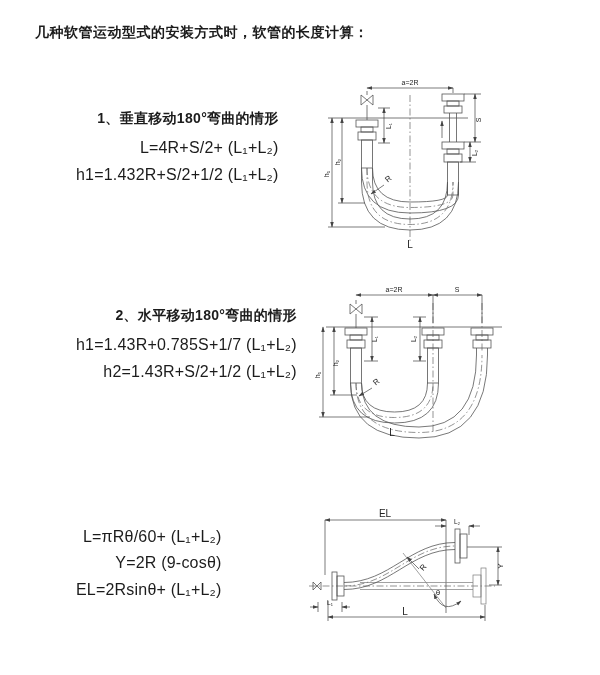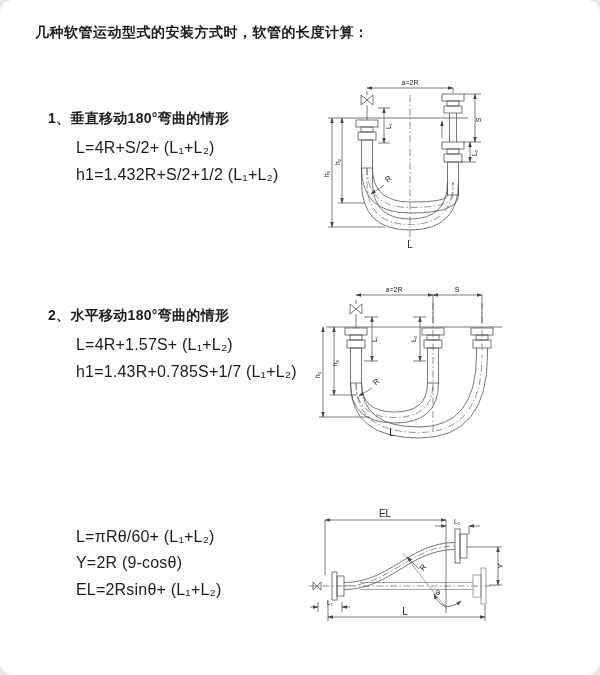--- a/index.html
+++ b/index.html
@@ -1,19 +1,19 @@
 <!DOCTYPE html>
 <html><head>
 <meta charset="utf-8">
 <style>
   html,body{margin:0;padding:0;background:#e8e8e8;}
   .page{position:relative;width:600px;height:675px;background:#ffffff;overflow:hidden;
-        font-family:"Liberation Sans","DejaVu Sans",sans-serif;color:#1c1c1c;border-radius:13px;}
+        font-family:"Liberation Sans","DejaVu Sans",sans-serif;color:#1c1c1c;}
   .title{position:absolute;left:35px;top:24px;font-size:14px;font-weight:600;letter-spacing:.5px;}
-  .sec{position:absolute;left:48px;}
+  .sec{position:absolute;left:48px;text-align:right;}
   .sec-h{font-size:14px;font-weight:600;line-height:19px;margin-bottom:10px;letter-spacing:.3px;}
   .sec-f{margin:7.5px 0 0 28px;font-size:16px;line-height:19px;letter-spacing:.2px;}
   .diag{position:absolute;}
   svg{display:block;}
   svg text{font-family:"Liberation Sans","DejaVu Sans",sans-serif;fill:#222;}
   .ln{stroke:#555;stroke-width:.8;fill:none;}
   .thin{stroke:#7a7a7a;stroke-width:.7;fill:none;}
   .cl{stroke:#666;stroke-width:.7;fill:none;stroke-dasharray:7 2.5 1.5 2.5;}
   .dim{stroke:#444;stroke-width:.7;fill:none;}
 </style>
@@ -25,22 +25,22 @@
   <div class="title">几种软管运动型式的安装方式时，软管的长度计算：</div>
 
   <div class="sec" style="top:109px">
     <div class="sec-h">1、垂直移动180°弯曲的情形</div>
     <div class="sec-f">L=4R+S/2+ (L₁+L₂)</div>
     <div class="sec-f">h1=1.432R+S/2+1/2 (L₁+L₂)</div>
   </div>
 
   <div class="sec" style="top:306px">
     <div class="sec-h">2、水平移动180°弯曲的情形</div>
-    <div class="sec-f">L=4R+1.57S+ (L₁+L₂)</div>
     <div class="sec-f">h1=1.43R+0.785S+1/7 (L₁+L₂)</div>
+    <div class="sec-f">h2=1.43R+S/2+1/2 (L₁+L₂)</div>
   </div>
 
   <div class="sec" style="top:519px">
     <div class="sec-f">L=πRθ/60+ (L₁+L₂)</div>
     <div class="sec-f">Y=2R (9-cosθ)</div>
     <div class="sec-f">EL=2Rsinθ+ (L₁+L₂)</div>
   </div>
 
   <div class="diag" style="left:310px;top:75px">
     <svg width="290" height="180" viewBox="0 0 290 180">

